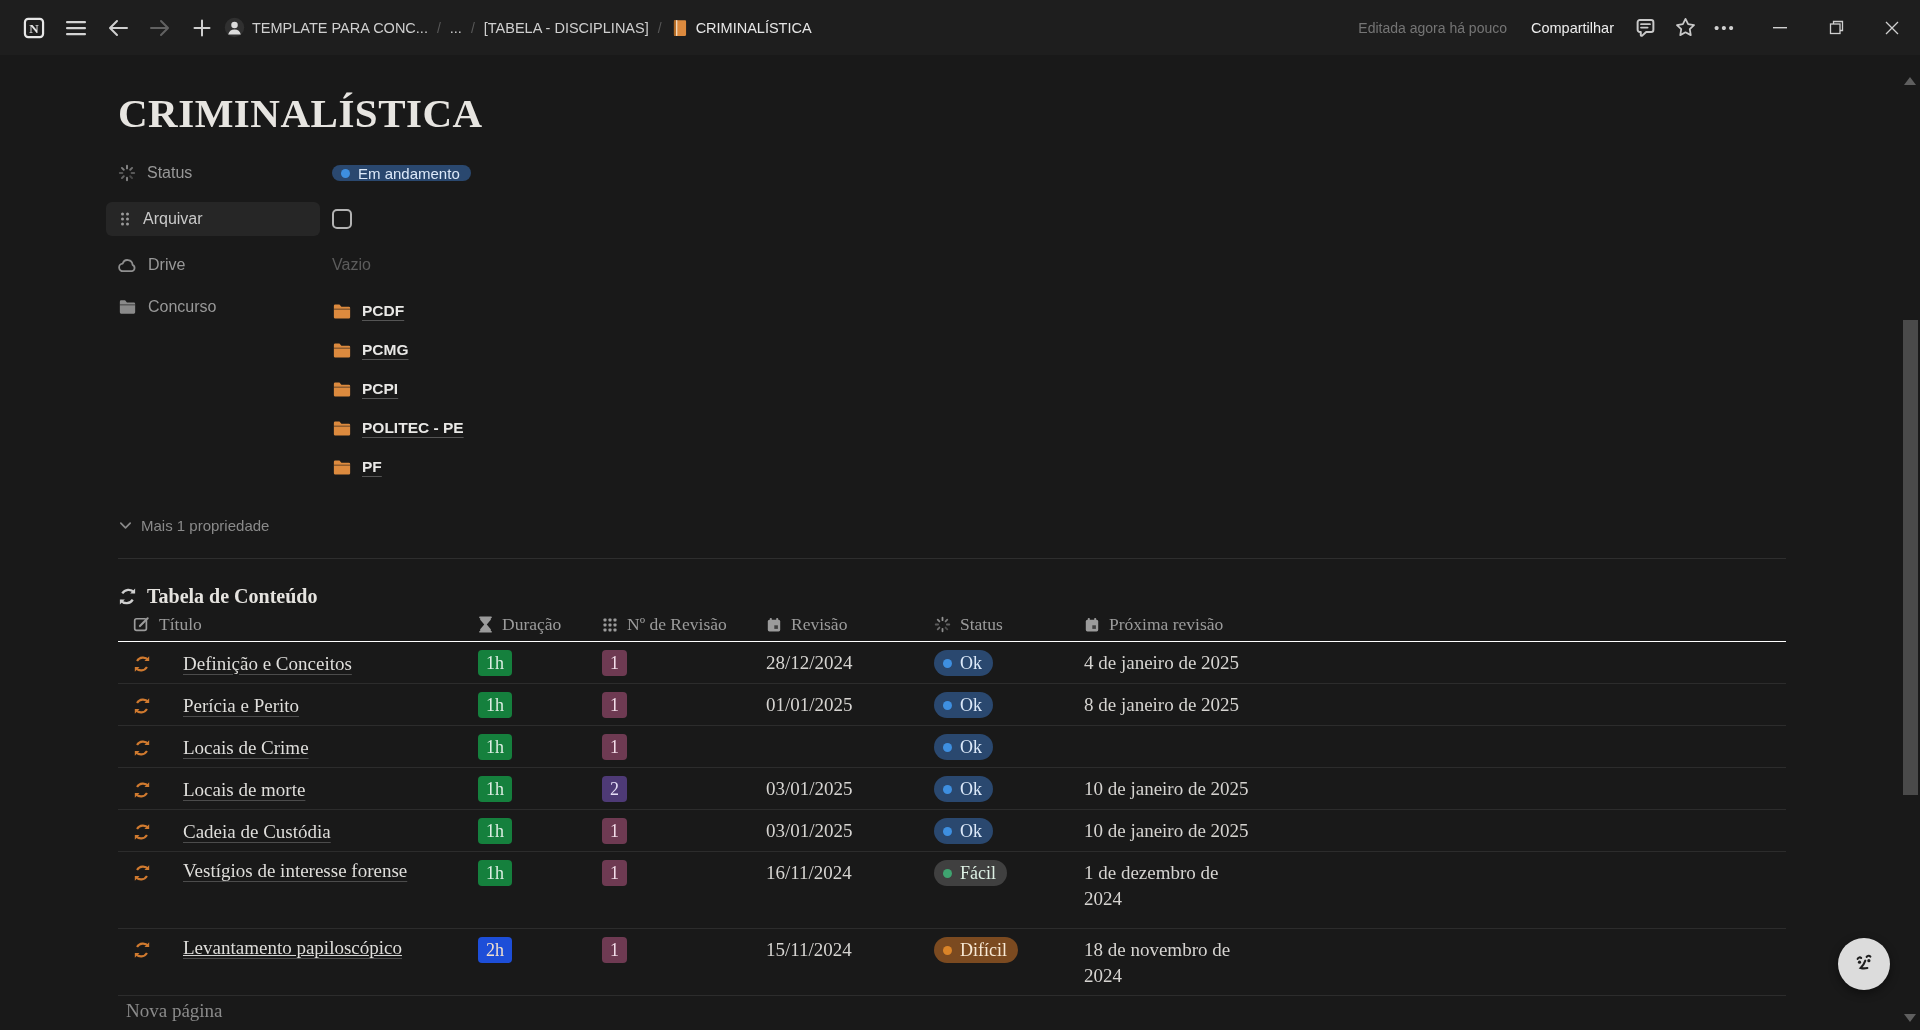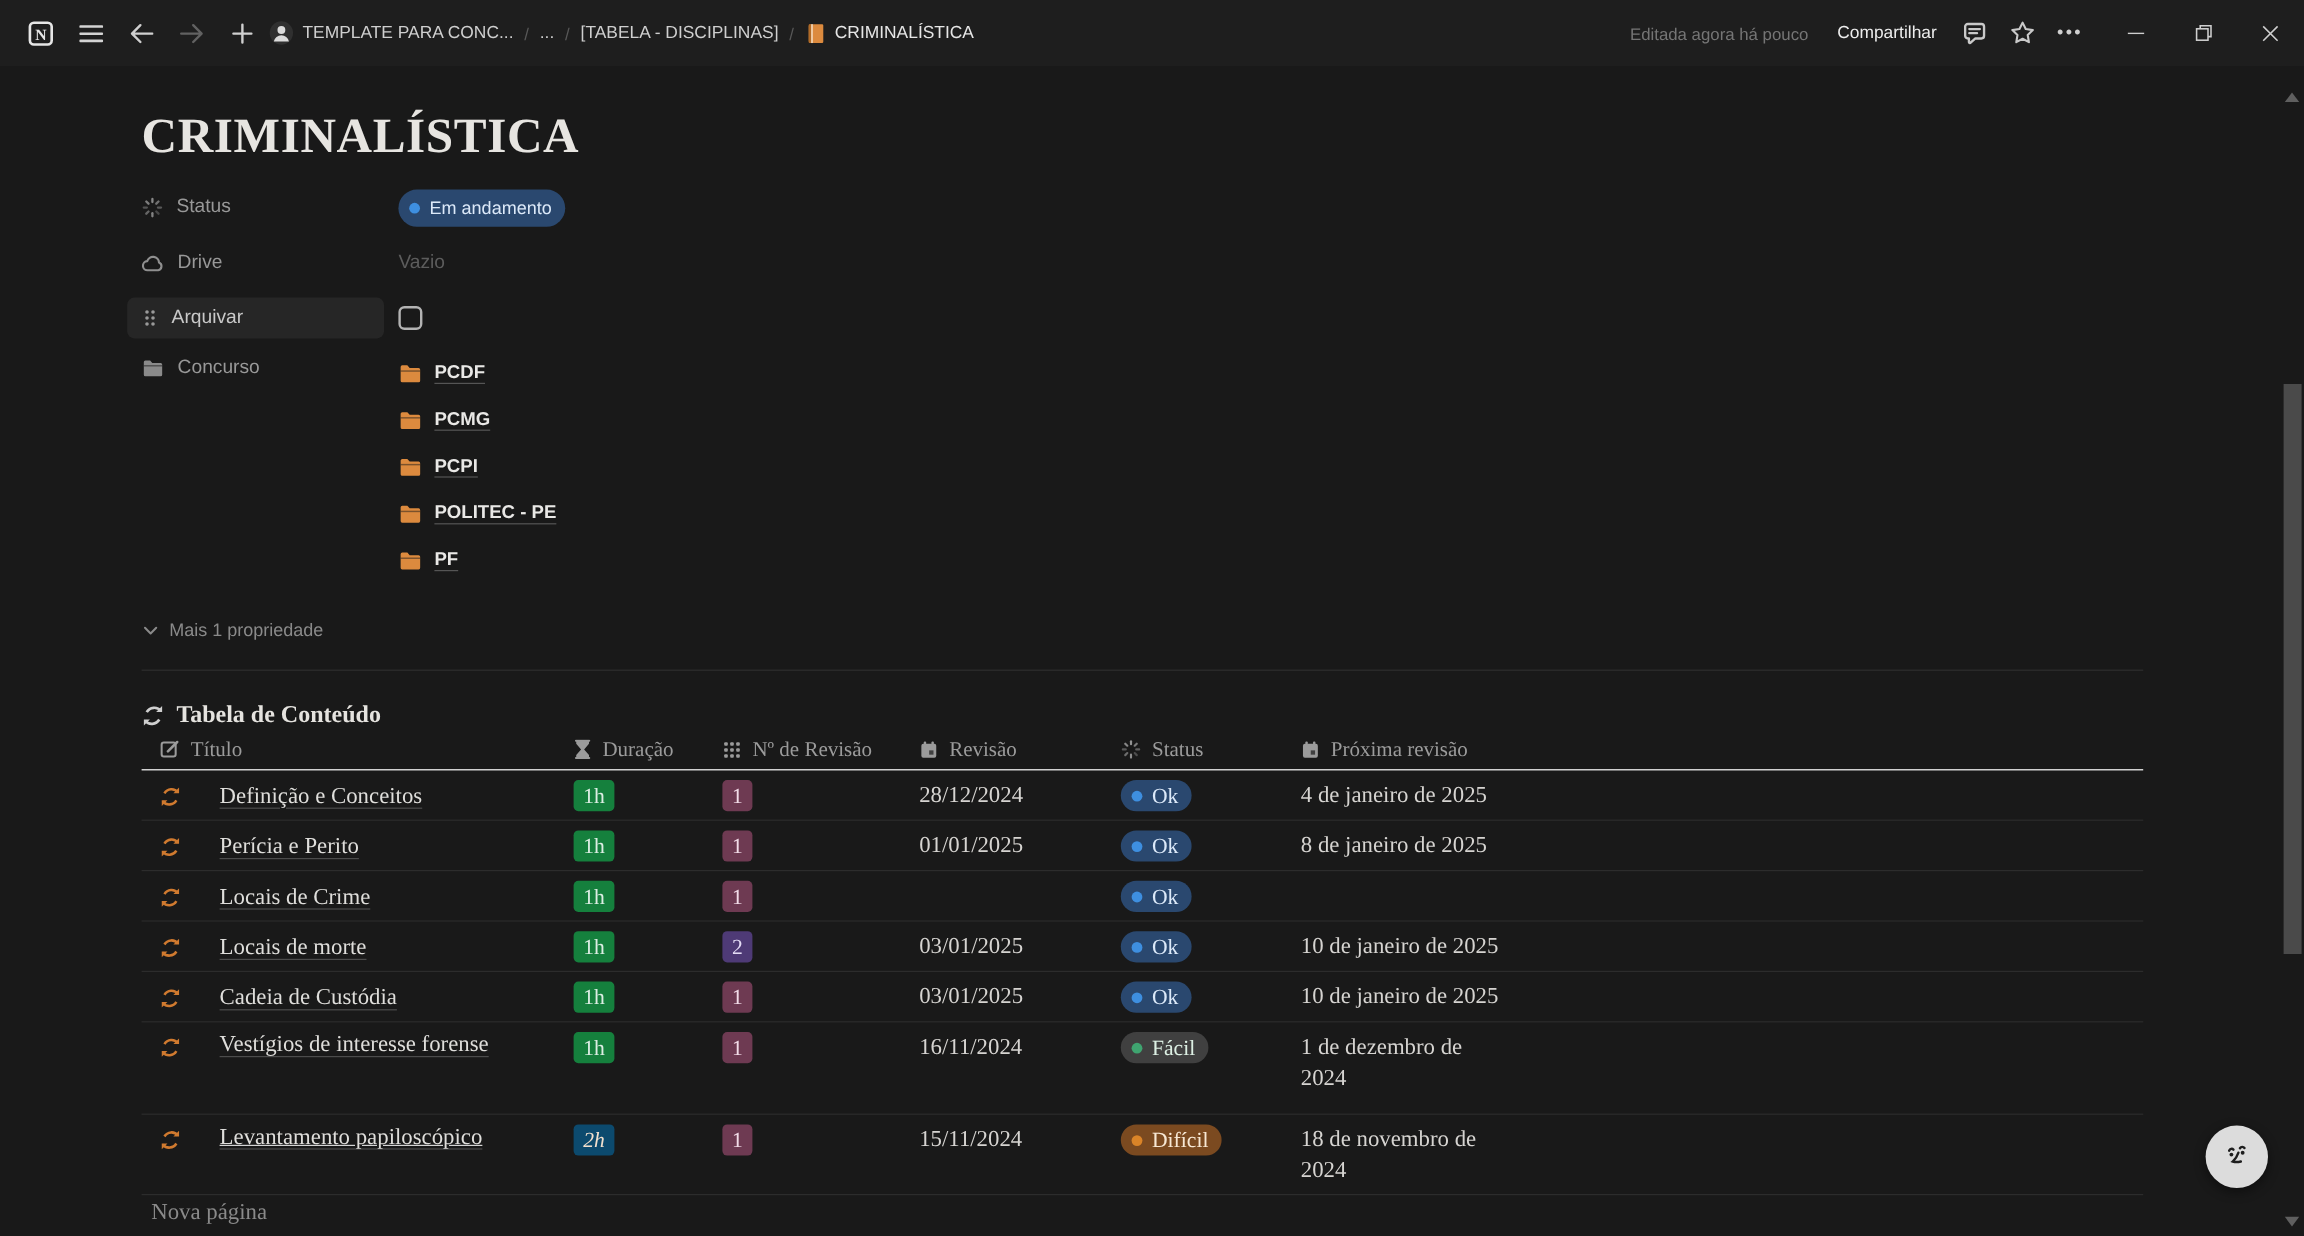--- a/index.html
+++ b/index.html
@@ -65,29 +65,29 @@
   .title-link { font-family:"Liberation Serif","DejaVu Serif",serif; font-size:19px; color:#DFDEDB;
                 text-decoration:underline; text-decoration-color:#4C4C4C; text-underline-offset:4px; cursor:pointer; }
   .date-txt { font-family:"Liberation Serif","DejaVu Serif",serif; font-size:19px; line-height:26px; color:#D6D4D1; }
   .date-wrap { max-width:172px; }
 
   .tag { display:inline-block; height:26px; line-height:26px; padding:0 8px; border-radius:4px;
          font-family:"Liberation Serif","DejaVu Serif",serif; font-size:18px; cursor:pointer; }
   .tag.green  { background:#15803d; color:#DCEDE3; }
   .tag.pink   { background:#6E3A52; color:#F2DCE8; }
   .tag.purple { background:#4E3A76; color:#E4DCF5; }
-  .tag.brown  { background:#0c4a6e; color:#F2E0CE;font-style:italic; }
+  .tag.brown  { background:#1d4ed8; color:#F2E0CE; }
 
   .pill { display:inline-flex; align-items:center; gap:8px; height:26px; padding:0 11px 0 9px;
           border-radius:999px; font-family:"Liberation Serif","DejaVu Serif",serif; font-size:18px; cursor:pointer; }
   .pill .dot { width:9px; height:9px; border-radius:50%; flex:0 0 auto; }
   .pill.blue   { background:#2A486F; color:#DCE9F9; } .pill.blue .dot { background:#3E8FE0; }
   .pill.green  { background:#404040; color:#DDF0E4; } .pill.green .dot { background:#3FA470; }
   .pill.orange { background:#7B4A20; color:#F7E8D4; } .pill.orange .dot { background:#DA8428; }
-  .pill.sans   { font-family:"Liberation Sans",sans-serif; font-size:15px; height:31px; }
+  .pill.sans   { font-family:"Liberation Sans",sans-serif; font-size:15px; height:16px; }
 
   .newpage { display:flex; align-items:center; gap:10px; padding:4px 0 0 8px; color:#8A8A8A; cursor:pointer; }
   .newpage span { font-family:"Liberation Serif","DejaVu Serif",serif; font-size:19px; }
 
   
   .ai-btn { position:absolute; left:1838px; top:938px; width:52px; height:52px; border-radius:50%;
             background:#DCDCDC; display:flex; align-items:center; justify-content:center;
             cursor:pointer; z-index:40; box-shadow:0 3px 10px rgba(0,0,0,.45); }
   .scrollbar { position:absolute; top:55px; right:0; width:20px; bottom:0; z-index:35; }
   .sb-thumb { position:absolute; top:265px; left:3px; width:15px; height:475px; background:#4A4A4A; cursor:pointer; }
@@ -220,47 +220,47 @@
       </div>
       <div class="prop-value">
         <span class="pill blue sans">
           <span class="dot"></span>
           <span>Em andamento</span>
         </span>
       </div>
     </div>
 
     <div class="prop-row">
-      <div class="prop-label">
-        <svg width="19" height="15" viewBox="0 0 17 13">
-          <path d="M4.6 11.6a3.4 3.4 0 0 1-.4-6.8A4.5 4.5 0 0 1 13 5.9a3 3 0 0 1-.6 5.7z" fill="none" stroke="#8F8F8F" stroke-width="1.6" stroke-linejoin="round"></path>
-        </svg>
-        <span>Drive</span>
-      </div>
-      <div class="prop-value">
-        <span class="placeholder">Vazio</span>
-      </div>
-    </div>
-
-    <div class="prop-row">
       <div class="prop-label boxed">
         <svg width="14" height="18" viewBox="0 0 14 16">
           <g fill="#9A9A9A">
             <circle cx="4.5" cy="3" r="1.5"></circle>
               <circle cx="9.5" cy="3" r="1.5"></circle>
             <circle cx="4.5" cy="8" r="1.5"></circle>
               <circle cx="9.5" cy="8" r="1.5"></circle>
             <circle cx="4.5" cy="13" r="1.5"></circle>
               <circle cx="9.5" cy="13" r="1.5"></circle>
           </g>
         </svg>
         <span style="color:#C9C9C9;">Arquivar</span>
       </div>
       <div class="prop-value" style="padding-left:12px;">
         <div class="checkbox"></div>
+      </div>
+    </div>
+
+    <div class="prop-row">
+      <div class="prop-label">
+        <svg width="19" height="15" viewBox="0 0 17 13">
+          <path d="M4.6 11.6a3.4 3.4 0 0 1-.4-6.8A4.5 4.5 0 0 1 13 5.9a3 3 0 0 1-.6 5.7z" fill="none" stroke="#8F8F8F" stroke-width="1.6" stroke-linejoin="round"></path>
+        </svg>
+        <span>Drive</span>
+      </div>
+      <div class="prop-value">
+        <span class="placeholder">Vazio</span>
       </div>
     </div>
 
     <div class="prop-row top">
       <div class="prop-label">
         <svg width="19" height="16" viewBox="0 0 16 14">
           <path d="M1.3 2.3A1.1 1.1 0 0 1 2.4 1.2h3.5l1.6 1.8h6.1a1.1 1.1 0 0 1 1.1 1.1v7.6a1.1 1.1 0 0 1-1.1 1.1H2.4a1.1 1.1 0 0 1-1.1-1.1z" fill="#8A8A8A"></path>
           <rect x="1.3" y="4.6" width="13.4" height="1" fill="#191919" opacity=".55"></rect>
         </svg>
         <span>Concurso</span>

